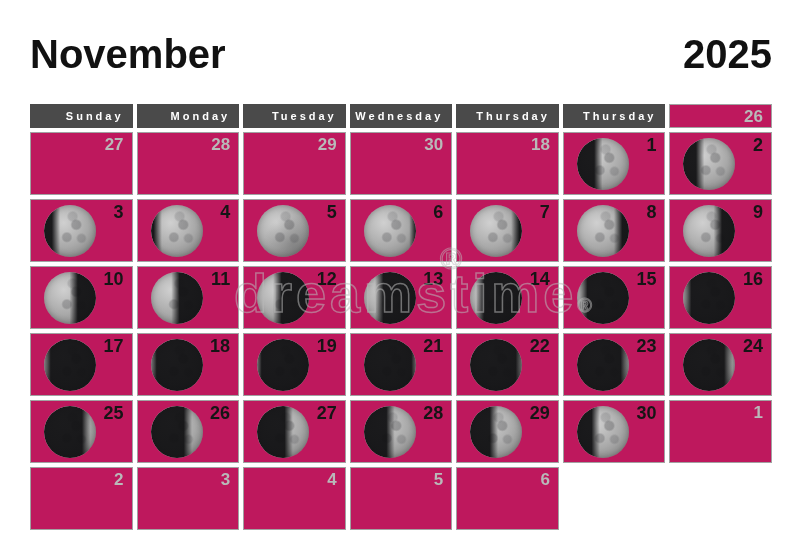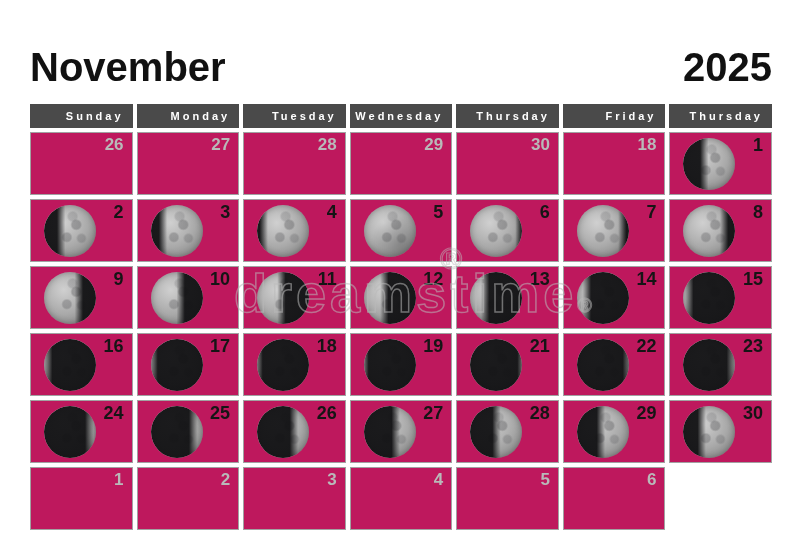--- a/index.html
+++ b/index.html
@@ -5,21 +5,21 @@
   html,body{margin:0;padding:0;}
   body{
     width:800px;height:560px;
     background:#ffffff;
     font-family:"Liberation Sans", sans-serif;
     position:relative;overflow:hidden;
   }
   .page{position:absolute;inset:0;}
 
   
-  .title-bar{position:absolute;left:30px;right:28px;top:47px;height:40px;}
+  .title-bar{position:absolute;left:30px;right:28px;top:34px;height:40px;}
   .month-title{
     position:absolute;left:0;top:0;
     font-size:40px;font-weight:bold;color:#111;letter-spacing:0;
     line-height:40px;
   }
   .year-title{
     position:absolute;right:0;top:0;
     font-size:40px;font-weight:bold;color:#111;line-height:40px;margin-left:24px;
   }
 
@@ -97,21 +97,20 @@
     <div class="month-title">November</div>
     <div class="year-title">2025</div>
   </div>
 
   <div class="calendar">
       <div class="weekday">Sunday</div>
       <div class="weekday">Monday</div>
       <div class="weekday">Tuesday</div>
       <div class="weekday">Wednesday</div>
       <div class="weekday">Thursday</div>
-      <div class="weekday">Friday</div>
       <div class="weekday">Thursday</div>
       <div class="day-cell outside">
         <span class="day-num">26</span>
       </div>
       <div class="day-cell outside">
         <span class="day-num">27</span>
       </div>
       <div class="day-cell outside">
         <span class="day-num">28</span>
       </div>

